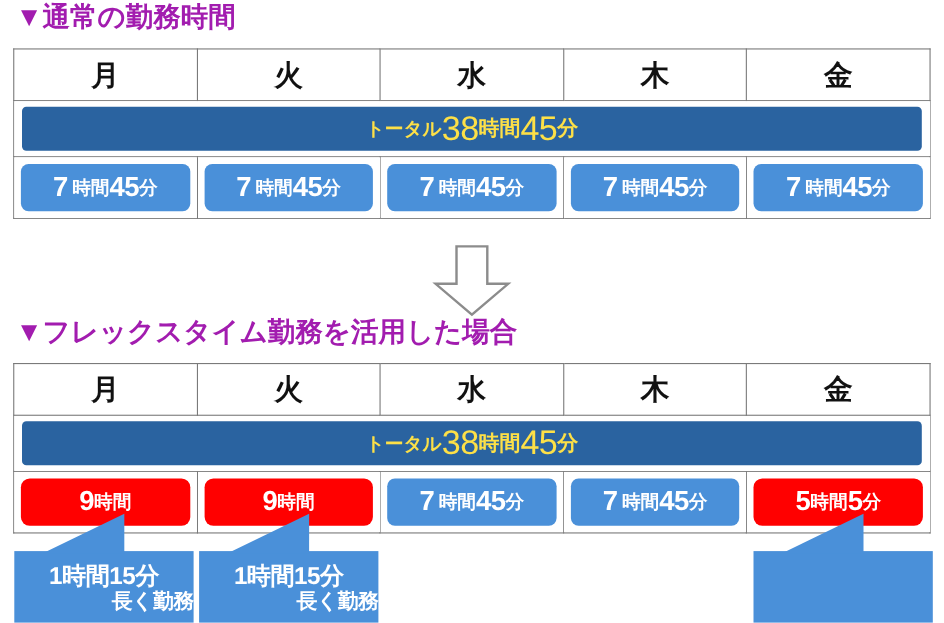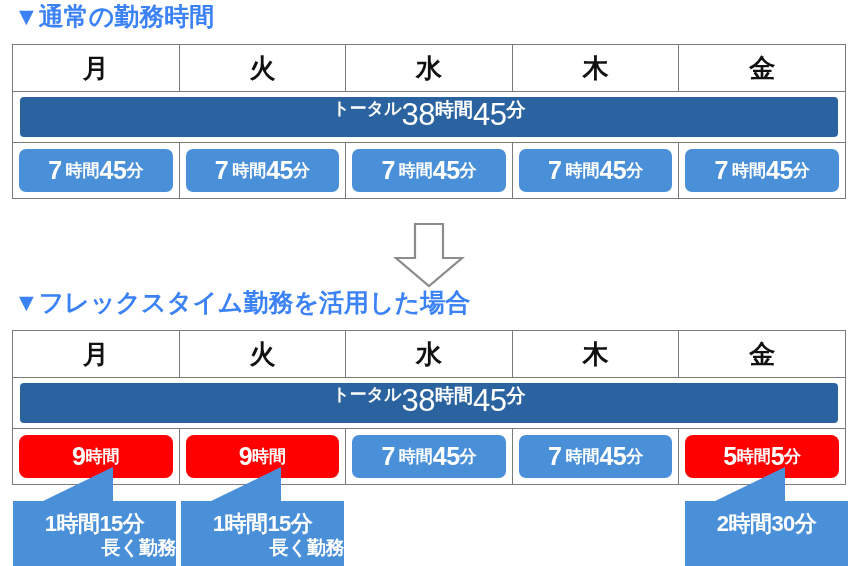--- a/index.html
+++ b/index.html
@@ -14,21 +14,21 @@
     font-family: "Liberation Sans", "DejaVu Sans", sans-serif;
     overflow: hidden;
   }
 
   
   .heading {
     position: absolute;
     left: 14px;
     font-size: 25px;
     font-weight: bold;
-    color: #3b82f6;
+    color: #a21caf;
     letter-spacing: 0px;
     white-space: nowrap;
     line-height: 1;
   }
   #heading-normal { top: 4px; }
   #heading-flex   { top: 290px; }
 
   
   .schedule-table {
     position: absolute;
@@ -76,22 +76,23 @@
   
   .total-bar {
     position: absolute;
     left: 7px;
     right: 7px;
     top: 5px;
     bottom: 5px;
     background: #2a63a0;
     border-radius: 4px;
     display: flex;
+    align-items: center;
     justify-content: center;
-    color: #ffffff;
+    color: #fde047;
     white-space: nowrap;
   }
   .total-bar .t-label { font-size: 17px; font-weight: bold; }
   .total-bar .t-big   { font-size: 31px; font-weight: normal; letter-spacing: -0.5px; }
   .total-bar .t-unit  { font-size: 19px; font-weight: bold; }
 
   
   .day-bar {
     position: absolute;
     left: 6px;
@@ -324,14 +325,13 @@
 
 <div class="callout" id="callout-mon">
   <span class="c-line1">1時間15分</span>
   <span class="c-line2">長く勤務</span>
 </div>
 <div class="callout" id="callout-tue">
   <span class="c-line1">1時間15分</span>
   <span class="c-line2">長く勤務</span>
 </div>
 <div class="callout" id="callout-fri">
-  <span class="c-line1">2時間30分</span>
 </div>
 
 </body></html>

